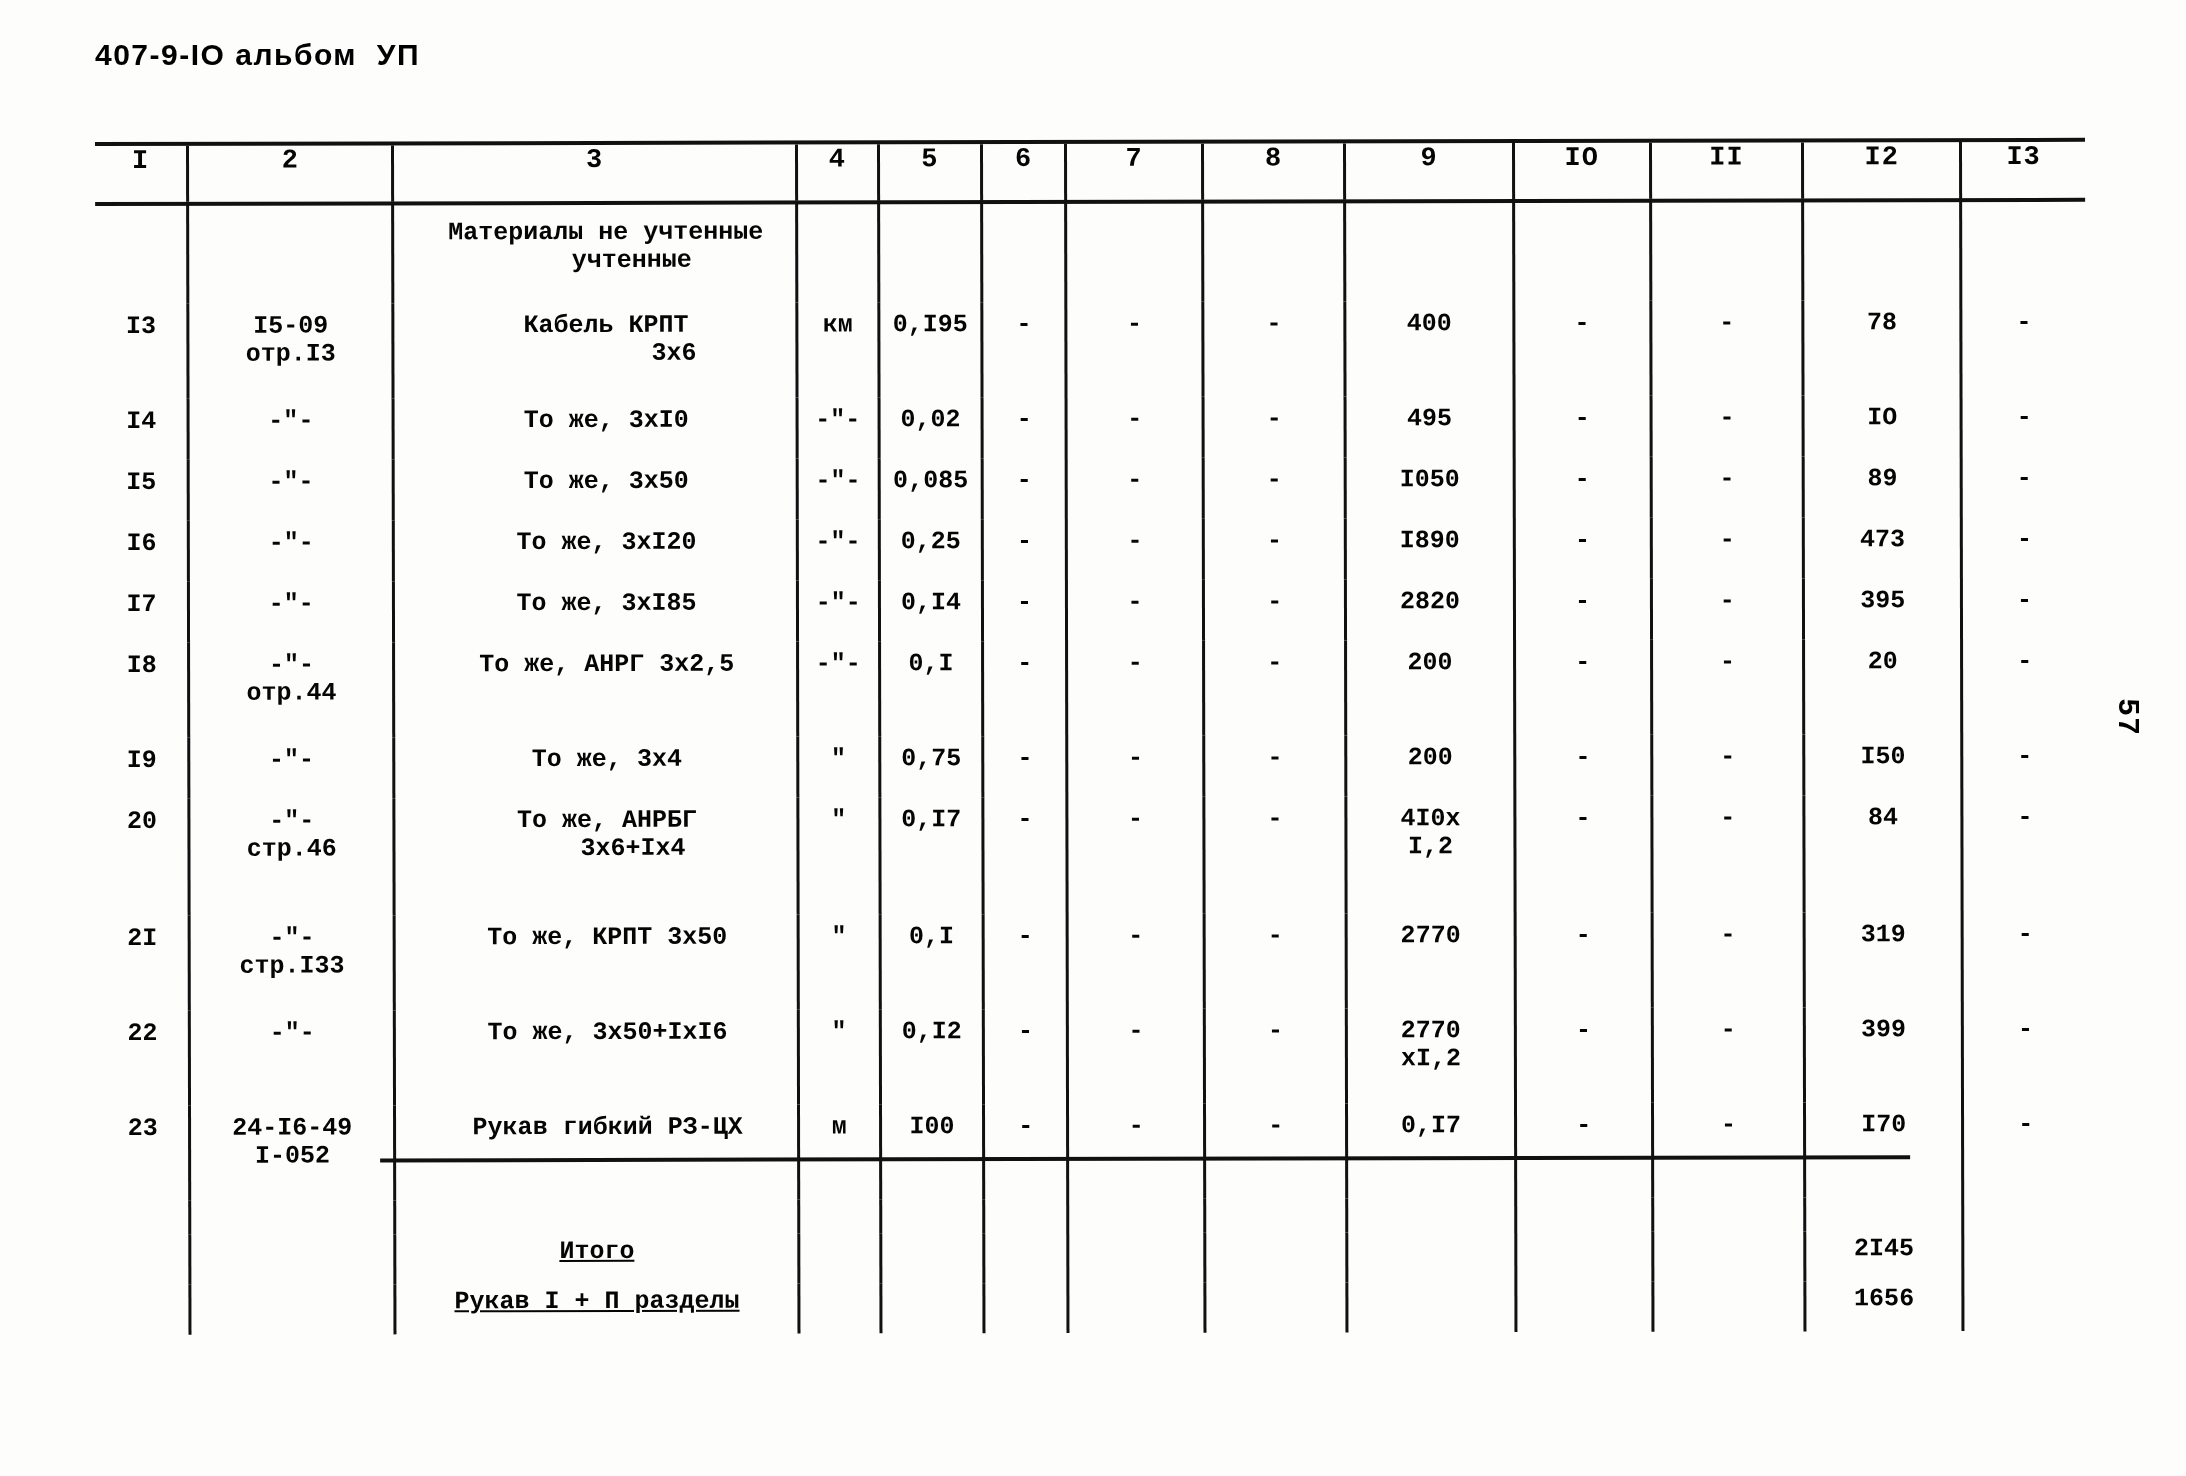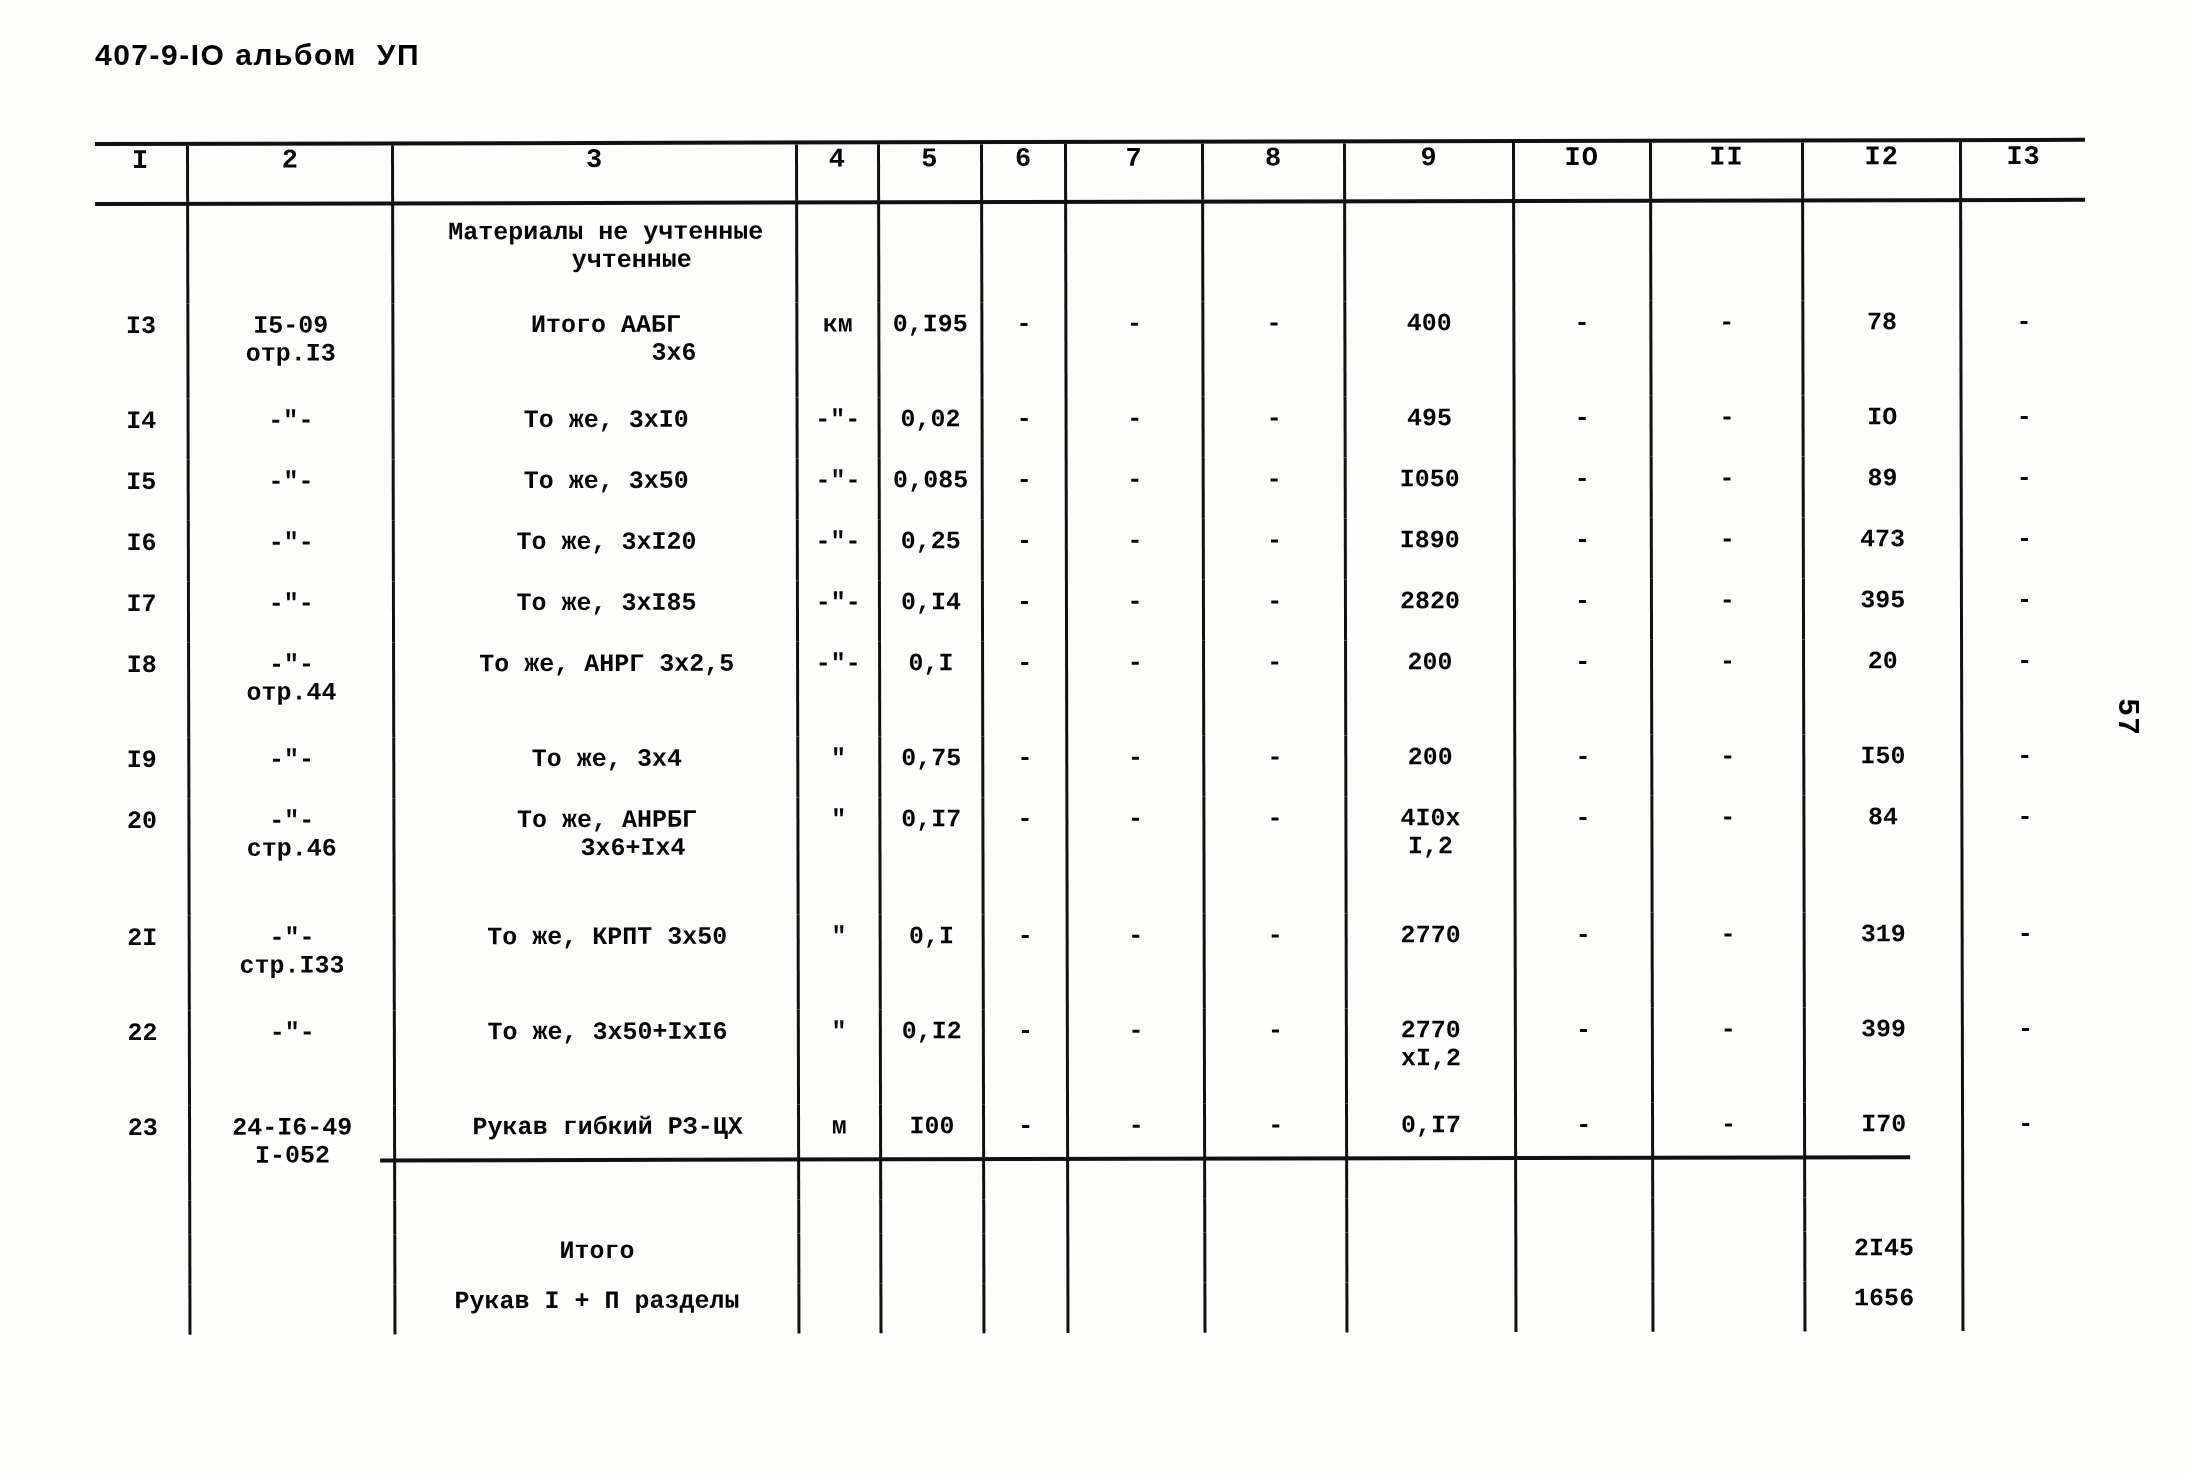--- a/index.html
+++ b/index.html
@@ -127,21 +127,21 @@
   tr.r-spacer td { height: 34px; }
   tr.r-tot td  { height: 46px; padding-top: 4px; }
   .name-cell   { text-align: left; padding-left: 22px !important; font-family: Liberation Mono, monospace; }
 
   .sub { display: block; }
   .sub-indent2 { display: block; padding-left: 52px; }
   .sub-indent3 { display: block; padding-left: 136px; }
 
   .dash { letter-spacing: 0; }
 
-  .totals-label { text-align: center; }
+  .totals-label { text-align: center; text-decoration: underline; }
 
   
   #table-wrap { transform: rotate(-0.12deg); transform-origin: left top; }
 </style>
 </head>
 <body>
 
 <div id="page">
 
   <div id="doc-header">407-9-IO альбом  УП</div>
@@ -210,21 +210,21 @@
           <td></td>
         </tr>
 
         <tr class="r-tall">
           <td>I3</td>
           <td>
             <span class="sub">I5-09</span>
             <span class="sub">отр.I3</span>
           </td>
           <td class="name-cell">
-            <span class="sub">Итого ААБГ</span>
+            <span class="sub">Кабель КРПТ</span>
             <span class="sub-indent3">3х6</span>
           </td>
           <td>км</td>
           <td>0,I95</td>
           <td class="dash">-</td>
           <td class="dash">-</td>
           <td class="dash">-</td>
           <td>
             <span class="sub">400</span>
             <span class="sub"></span>

